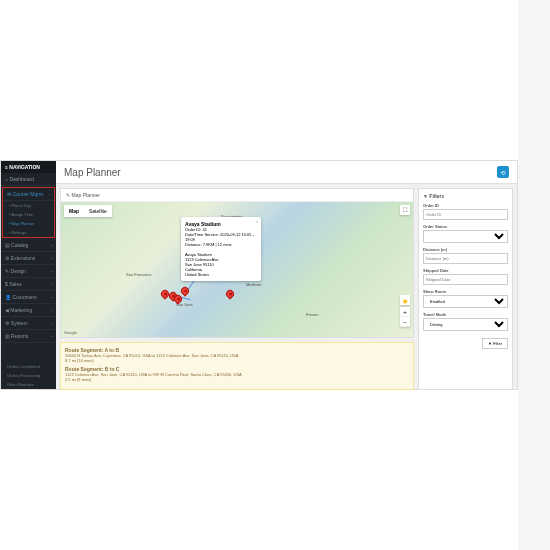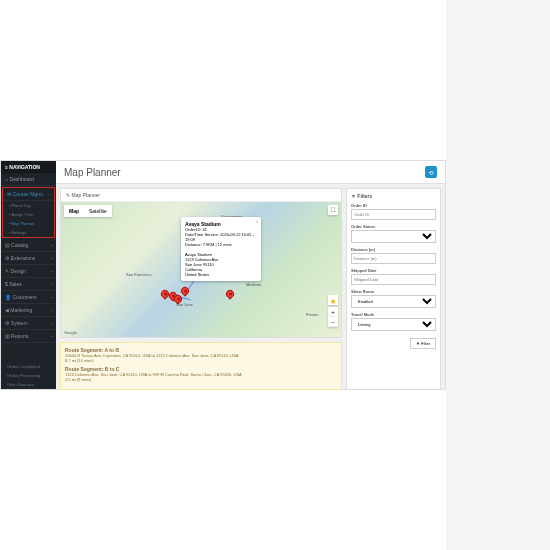--- a/index.html
+++ b/index.html
@@ -1,17 +1,17 @@
 <!DOCTYPE html>
 <html><head>
 <meta charset="utf-8">
 <style>
 *{box-sizing:border-box;margin:0;padding:0;font-family:Arial,sans-serif}
 body{background:#f5f5f5;font-size:6px}
-.wrap{width:446px;height:550px;display:flex;align-items:center;justify-content:center;background:#fff}
+.wrap{width:518px;height:550px;display:flex;align-items:center;justify-content:center;background:#fff}
 .app{width:540px;height:230px;display:flex;background:#f0f0f0;border:1px solid #ddd}
 .sidebar{width:55px;background:#1e2329;color:#8a9199;display:flex;flex-direction:column}
 .sb-title{background:#15191e;color:#fff;padding:3px 4px;font-size:5px;font-weight:bold}
 .sb-item{padding:3px 4px;font-size:5px;cursor:pointer;border-bottom:1px solid #2a2f36;display:flex;justify-content:space-between;align-items:center}
 .sb-item.active{color:#3c8dbc}
 .sb-group{border:1px solid #c9302c;margin:1px}
 .sb-sub{padding:2px 6px;font-size:4px;color:#6c757d;cursor:pointer}
 .sb-sub.sel{color:#3c8dbc}
 .main{flex:1;display:flex;flex-direction:column}
 .header{background:#fff;padding:5px 8px;display:flex;justify-content:space-between;align-items:center;border-bottom:1px solid #e0e0e0}

